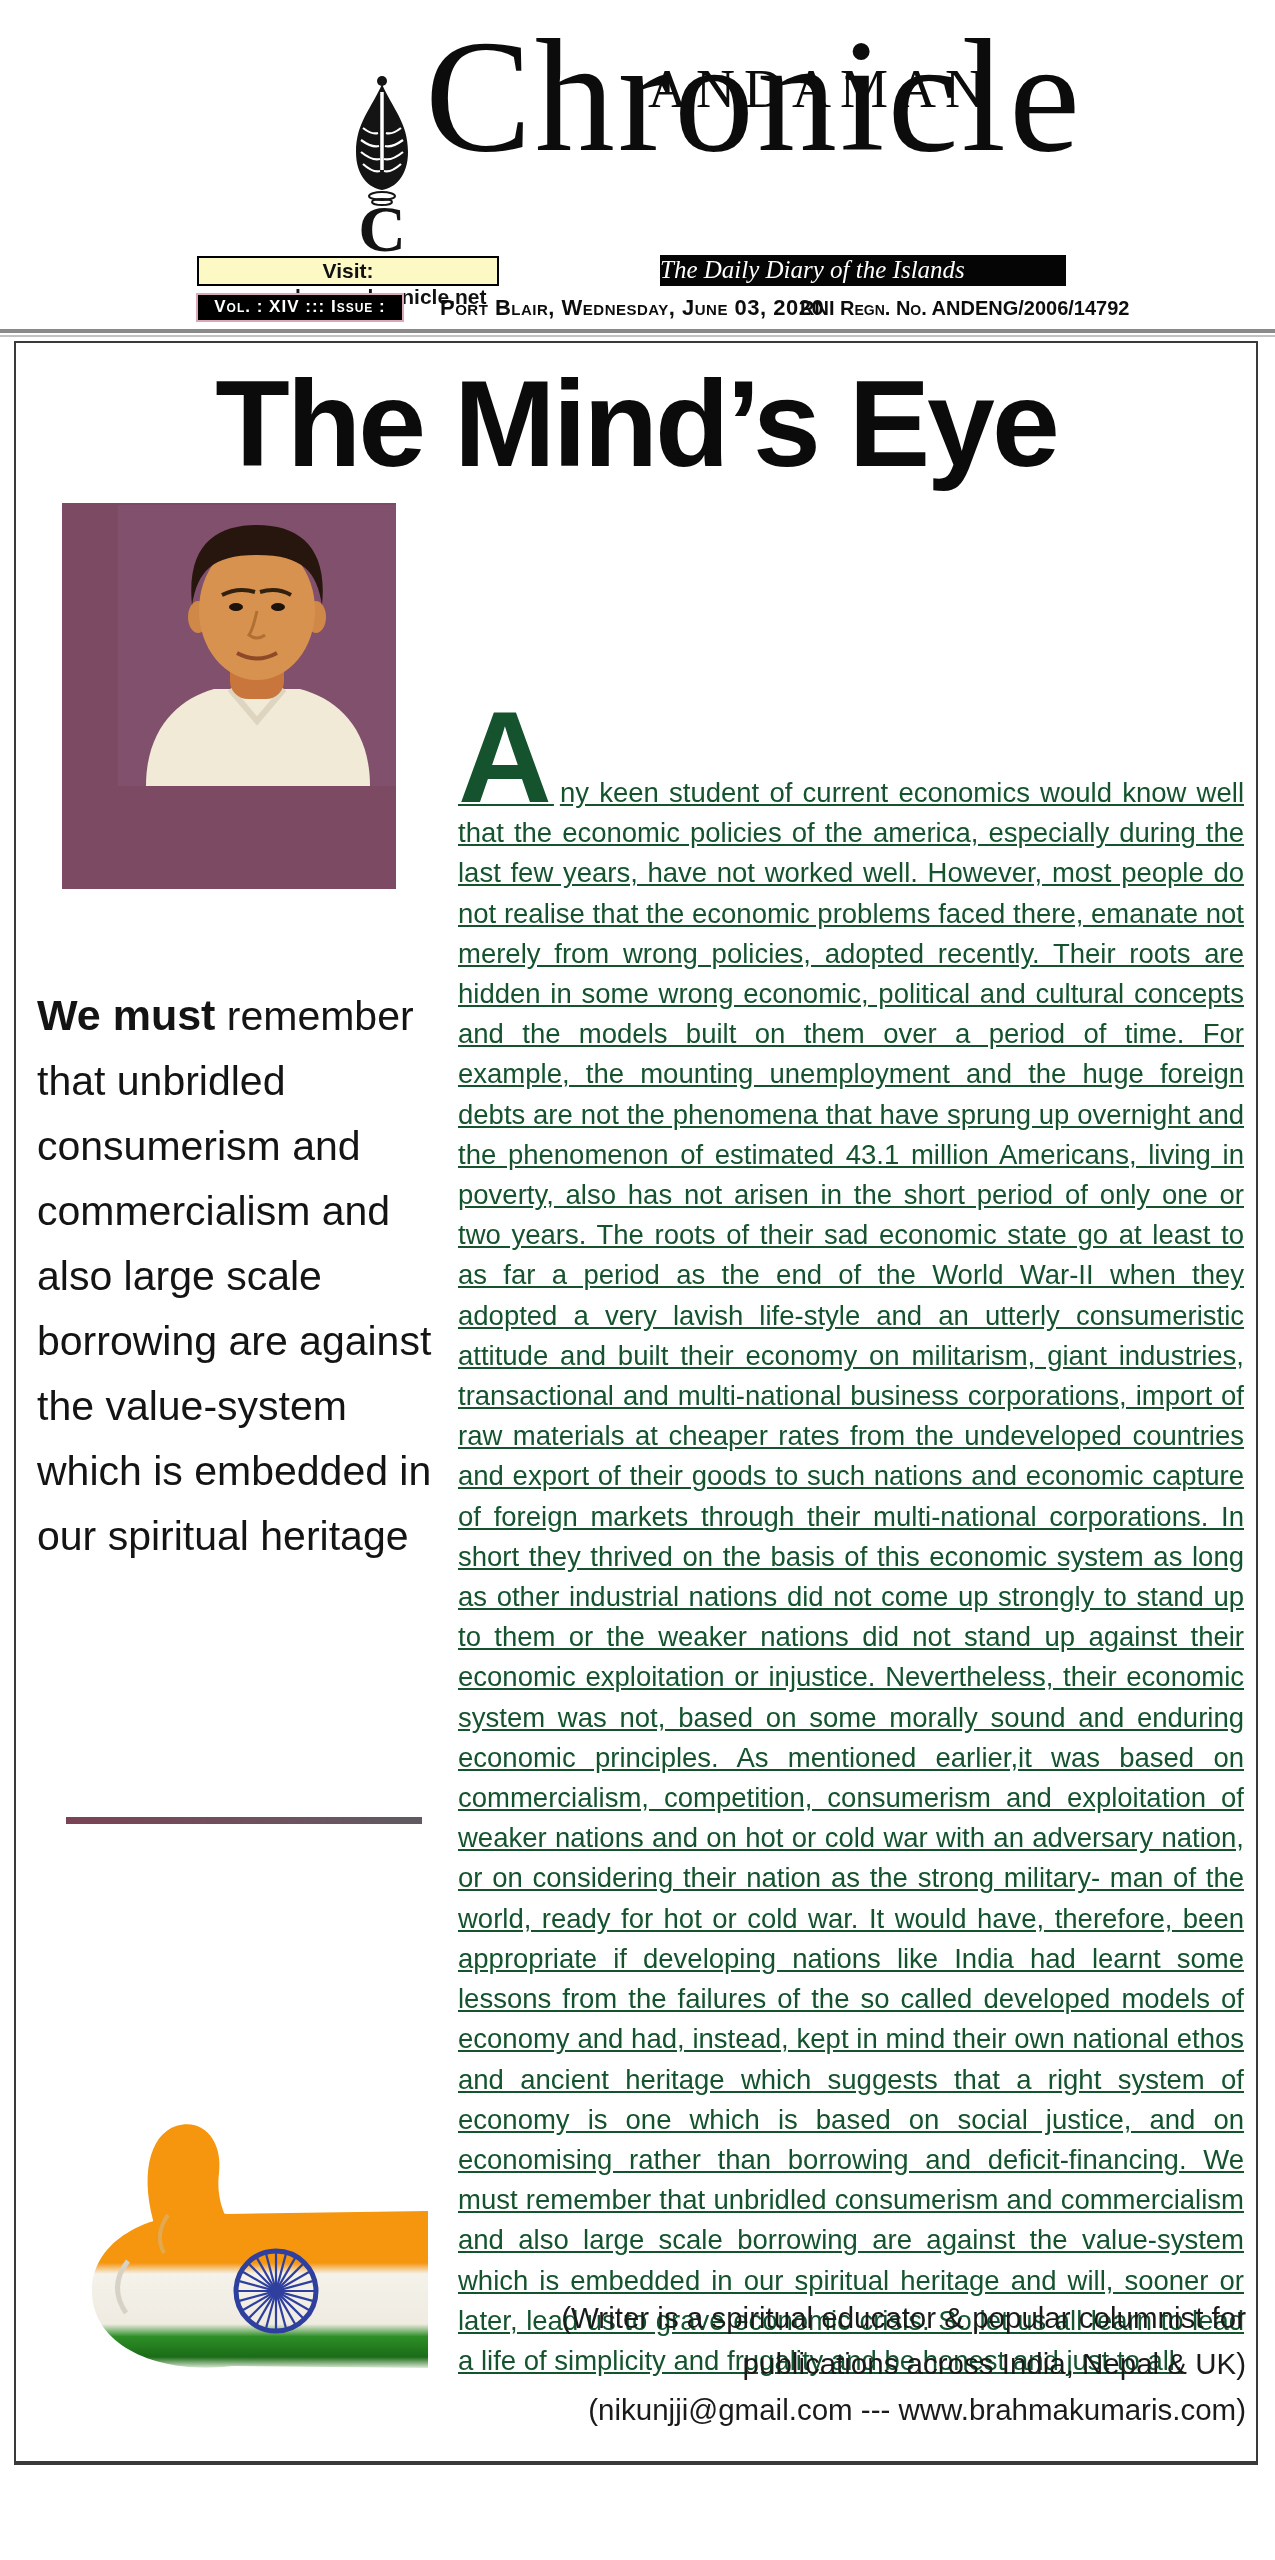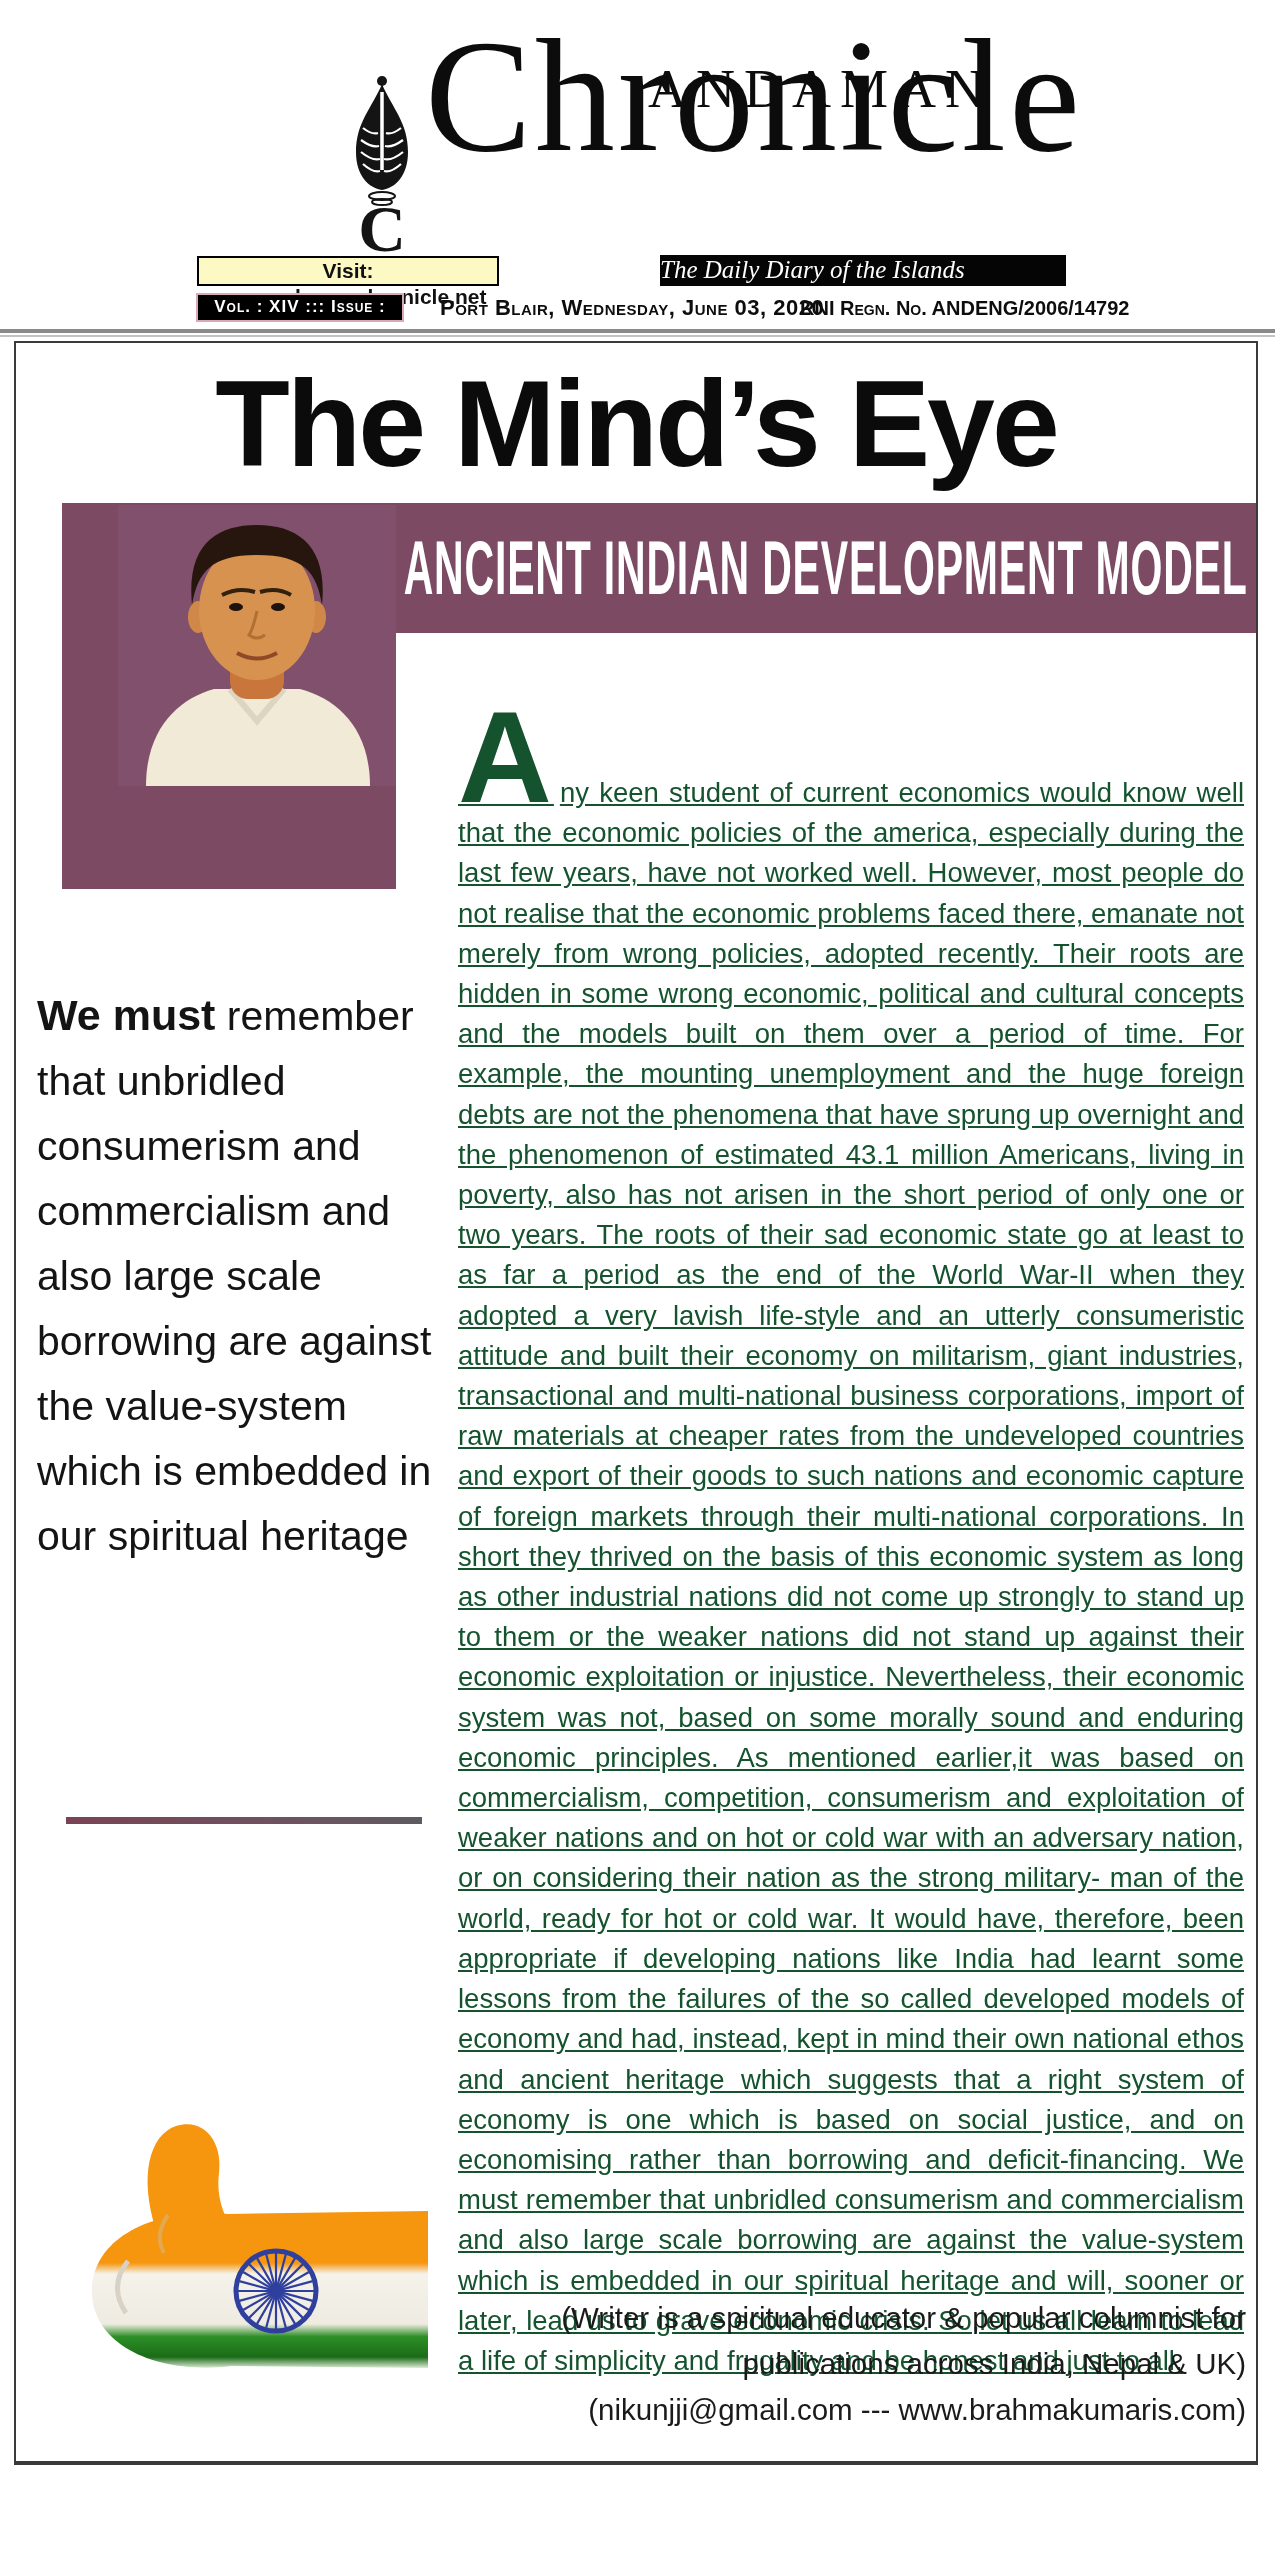--- a/index.html
+++ b/index.html
@@ -110,23 +110,20 @@
         <path d="M74,100 C68,38 100,20 139,20 C181,20 210,42 204,100 C199,68 186,50 139,50 C94,50 80,66 74,100 Z" fill="#27160e"></path>
         <path d="M104,90 q16,-8 33,-3" stroke="#33210f" stroke-width="4" fill="none"></path>
         <path d="M142,87 q17,-5 31,3" stroke="#33210f" stroke-width="4" fill="none"></path>
         <ellipse cx="118" cy="102" rx="7" ry="4" fill="#1e130c"></ellipse>
         <ellipse cx="160" cy="102" rx="7" ry="4" fill="#1e130c"></ellipse>
         <path d="M139,106 q-4,18 -8,24 q8,6 16,0" stroke="#b06f33" stroke-width="3" fill="none"></path>
         <path d="M119,148 q20,11 40,0" stroke="#8e4a28" stroke-width="4" fill="none"></path>
       </svg>
     </div>
 
-    <div class="plum-right">
-      <span class="kicker">ANCIENT INDIAN DEVELOPMENT MODEL</span>
-    </div>
 
     <div class="pull-quote">
       <span class="pq-lead">We must</span><span> remember that unbridled consumerism and commercialism and also large scale borrowing are against the value-system which is embedded in our spiritual heritage</span>
     </div>
     <div class="quote-rule"></div>
 
     <div class="body-col">
       <p><span class="dropcap">A</span><span>ny keen student of current economics would know well that the economic policies of the america, especially during the last few years, have not worked well. However, most people do not realise that the economic problems faced there, emanate not merely from wrong policies, adopted recently. Their roots are hidden in some wrong economic, political and cultural concepts and the models built on them over a period of time. For example, the mounting unemployment and the huge foreign debts are not the phenomena that have sprung up overnight and the phenomenon of estimated 43.1 million Americans, living in poverty, also has not arisen in the short period of only one or two years. The roots of their sad economic state go at least to as far a period as the end of the World War-II when they adopted a very lavish life-style and an utterly consumeristic attitude and built their economy on militarism, giant industries, transactional and multi-national business corporations, import of raw materials at cheaper rates from the undeveloped countries and export of their goods to such nations and economic capture of foreign markets through their multi-national corporations. In short they thrived on the basis of this economic system as long as other industrial nations did not come up strongly to stand up to them or the weaker nations did not stand up against their economic exploitation or injustice. Nevertheless, their economic system was not, based on some morally sound and enduring economic principles. As mentioned earlier,it was based on commercialism, competition, consumerism and exploitation of weaker nations and on hot or cold war with an adversary nation, or on considering their nation as the strong military- man of the world, ready for hot or cold war. It would have, therefore, been appropriate if developing nations like India had learnt some lessons from the failures of the so called developed models of economy and had, instead, kept in mind their own national ethos and ancient heritage which suggests that a right system of economy is one which is based on social justice, and on economising rather than borrowing and deficit-financing. We must remember that unbridled consumerism and commercialism and also large scale borrowing are against the value-system which is embedded in our spiritual heritage and will, sooner or later, lead us to grave economic crisis. So,let us all learn to lead a life of simplicity and frugality and be honest and just to all.</span></p>
     </div>
 

